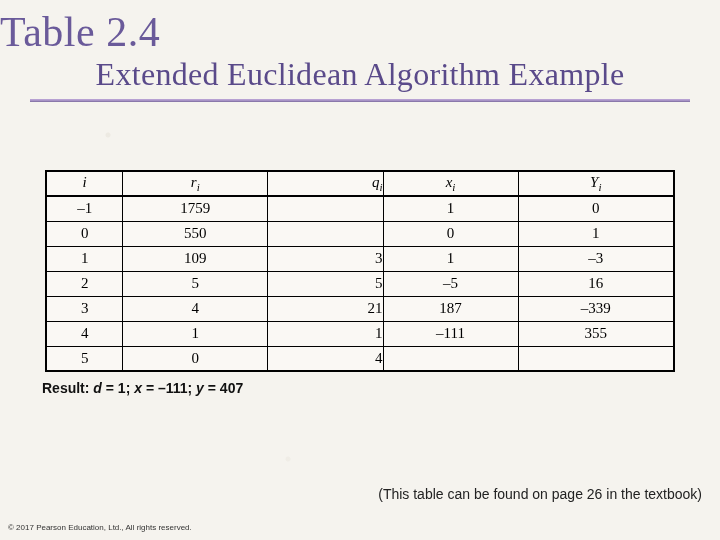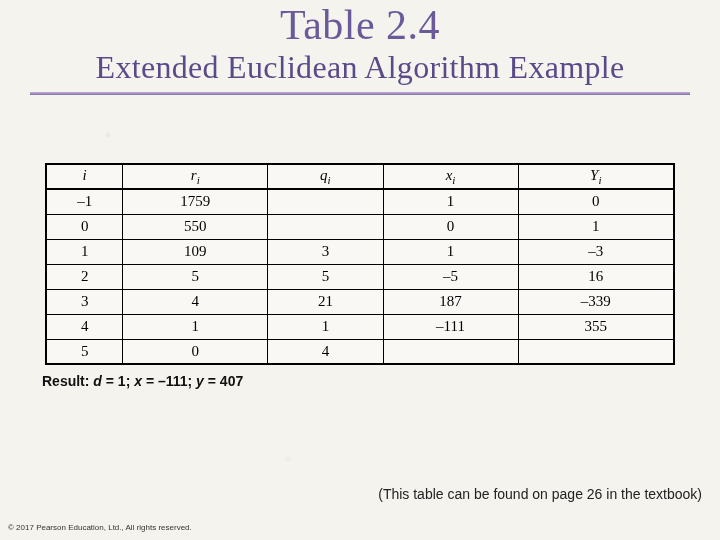--- a/index.html
+++ b/index.html
@@ -13,25 +13,24 @@
     position: absolute; inset: 0;
     background:
       radial-gradient(circle at 15% 25%, rgba(190,180,160,0.15) 0 2px, transparent 3px),
       radial-gradient(circle at 75% 60%, rgba(190,180,160,0.12) 0 2px, transparent 3px),
       radial-gradient(circle at 40% 85%, rgba(190,180,160,0.1) 0 2px, transparent 3px),
       #f5f3ee;
     z-index: 0;
   }
   .content { position: relative; z-index: 1; width: 100%; height: 100%; }
   .title {
-    text-align: center;
     font-size: 42px;
     color: #6a5a9a;
     font-weight: 400;
-    padding-top: 1px;
+    padding-top: 8px;
     letter-spacing: 0.5px;
   }
   .subtitle {
     text-align: center;
     font-size: 32px;
     color: #5a4a8a;
     font-weight: 400;
     margin-top: 0;
     letter-spacing: 0.3px;
   }
@@ -63,21 +62,21 @@
     vertical-align: middle;
   }
   thead th {
     border-bottom: 2px solid #000;
     font-weight: 400;
     font-style: italic;
   }
   thead th .sub { font-size: 11px; font-style: italic; vertical-align: sub; }
   th:nth-child(1), td:nth-child(1) { width: 80px; }
   th:nth-child(2), td:nth-child(2) { width: 150px; }
-  th:nth-child(3), td:nth-child(3) { width: 120px; }
+  th:nth-child(3), td:nth-child(3) { width: 120px; text-align: right; }
   th:nth-child(4), td:nth-child(4) { width: 140px; }
   th:nth-child(5), td:nth-child(5) { width: 162px; }
   tbody tr:last-child td { border-bottom: none; }
   .result {
     margin: 8px 0 0 42px;
     font-family: Arial, sans-serif;
     font-size: 14px;
     color: #111;
   }
   .result .lbl { font-weight: 700; }

